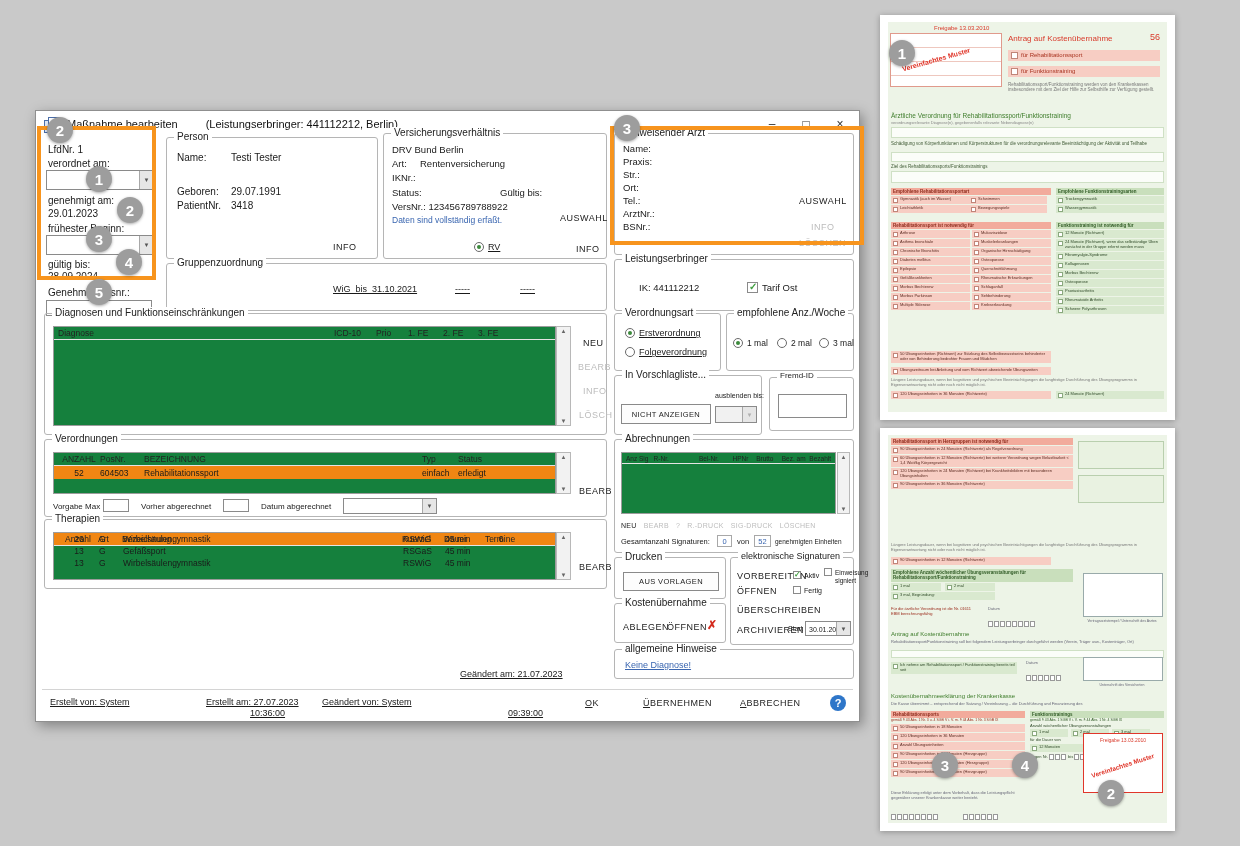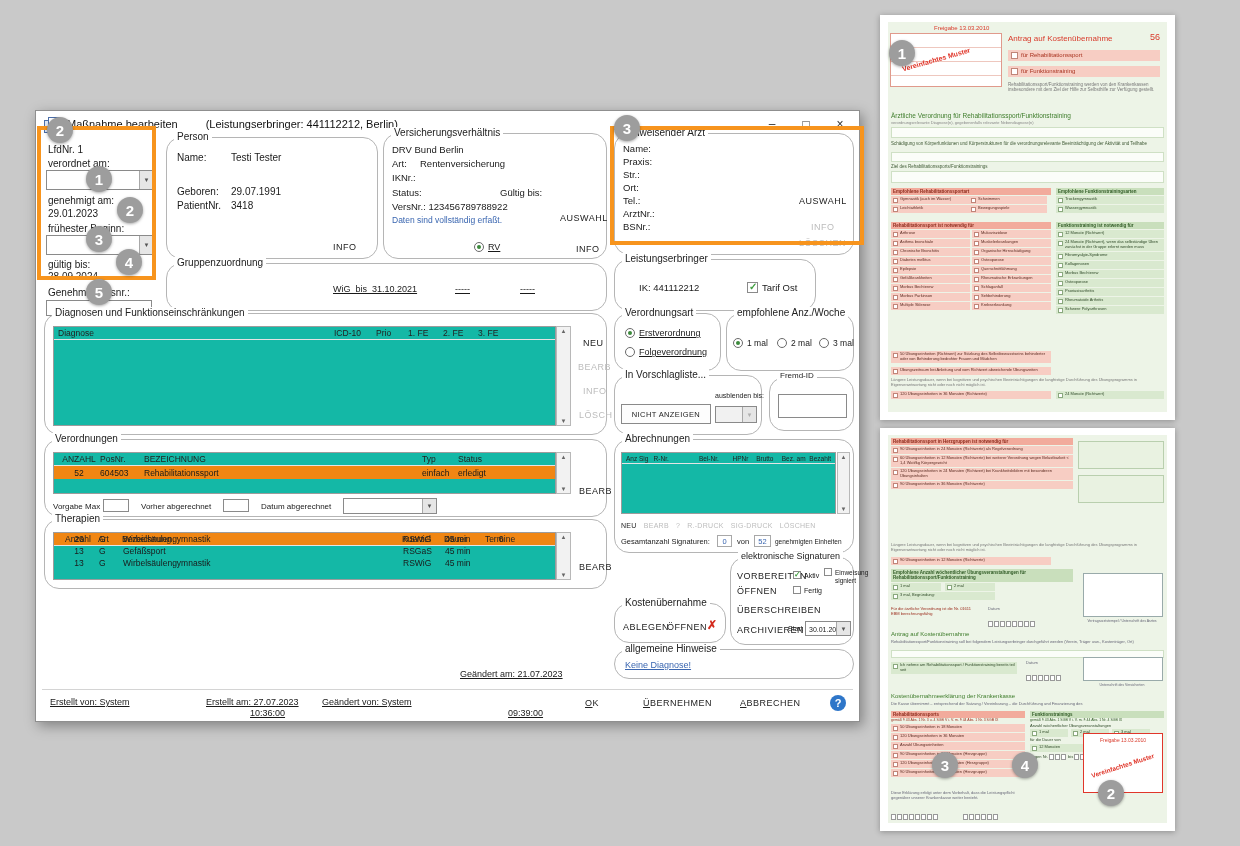--- a/index.html
+++ b/index.html
@@ -12,35 +12,35 @@
 .dialog {position:absolute;left:35px;top:110px;width:825px;height:612px;background:#fff;border:1px solid #8f8f8f;box-shadow:3px 4px 12px rgba(0,0,0,.35);color:#1a1a1a;font-size:10px;}
 .titlebar {position:absolute;left:0;top:0;right:0;height:26px;display:flex;align-items:center;padding-left:8px;background:#fff;}
 .app-icon {width:15px;height:15px;margin-right:8px;position:relative;flex:none;}
 .app-icon::before {content:"";position:absolute;left:0;top:3px;width:10px;height:11px;border:1px solid #4a6da8;background:#dce6f5;}
 .app-icon::after {content:"";position:absolute;left:4px;top:0;width:10px;height:11px;border:1px solid #4a6da8;background:#fff;}
 .title-text {font-size:11px;color:#111;white-space:nowrap;}
 .title-sub {font-size:11px;color:#111;margin-left:28px;white-space:nowrap;text-align:right;}
 .win-controls {position:absolute;right:2px;top:0;height:26px;display:flex;}
 .win-btn {width:34px;height:26px;display:flex;align-items:center;justify-content:center;font-size:12px;color:#333;}
 
-.grp {position:absolute;border:1px solid #b5b5b5;border-radius:15px;}
+.grp {position:absolute;border:1px solid #b5b5b5;border-radius:3px;}
 .glabel {position:absolute;top:-7px;left:7px;background:#fff;padding:0 3px;font-size:10px;color:#222;white-space:nowrap;}
 .lbl {position:absolute;font-size:10px;color:#1a1a1a;white-space:nowrap;}
 .s95 {font-size:9.5px;} .s9 {font-size:9px;text-decoration:underline;} .s85 {font-size:8.5px;} .s8 {font-size:8px;} .s75 {font-size:7.5px;} .s7 {font-size:7px;} .s65 {font-size:6.5px;} .blue {color:#3a66b0;}
 .flat {position:absolute;font-size:9px;letter-spacing:.5px;color:#222;white-space:nowrap;}
 .flat.dis {color:#bcbcbc;}
 .btn {position:absolute;border:1px solid #8a8a8a;background:#fdfdfd;display:flex;align-items:center;justify-content:center;font-size:7.5px;letter-spacing:.4px;color:#222;}
 .combo {position:absolute;background:#fff;border:1px solid #8a8a8a;}
 .combo .val {position:absolute;left:3px;top:50%;transform:translateY(-50%);font-size:7px;white-space:nowrap;color:#222;}
 .combo .arr {position:absolute;right:0;top:0;bottom:0;width:14px;background:#e6e6e6;border-left:1px solid #a8a8a8;display:flex;align-items:center;justify-content:center;}
 .combo .arr::after {content:"▼";font-size:6px;color:#555;}
 .combo.dis {background:#f1f1f1;}
 .combo.dis .arr::after {color:#b0b0b0;}
 .input {position:absolute;background:#fff;border:1px solid #8a8a8a;font-size:9px;padding:1px 3px;font-family:"Liberation Sans",sans-serif;}
-.list {position:absolute;background:#14b8a6;border:1px solid #9c9c9c;overflow:hidden;}
+.list {position:absolute;background:#15803d;border:1px solid #9c9c9c;overflow:hidden;}
 .sbar {position:absolute;width:15px;background:#f2f2f2;border:1px solid #b8b8b8;}
 .sbar::before {content:"▲";position:absolute;top:1px;left:50%;transform:translateX(-50%);font-size:6px;color:#666;}
 .sbar::after {content:"▼";position:absolute;bottom:1px;left:50%;transform:translateX(-50%);font-size:6px;color:#666;}
 .radio {display:inline-block;width:10px;height:10px;border:1px solid #6a6a6a;border-radius:50%;background:#fff;vertical-align:-2px;margin-right:4px;position:relative;flex:none;}
 .radio.on::after {content:"";position:absolute;left:2px;top:2px;width:4px;height:4px;border-radius:50%;background:#3c8a3c;}
 .chk {display:inline-block;width:11px;height:11px;border:1px solid #8a8a8a;background:#fff;vertical-align:-2px;margin-right:4px;position:relative;flex:none;}
 .chk.on::after {content:"✓";position:absolute;left:1px;top:-2px;font-size:10px;color:#3f9e3f;font-weight:bold;}
 .chk2 {display:inline-block;width:8px;height:8px;border:1px solid #8a8a8a;background:#fff;vertical-align:-1px;margin-right:3px;position:relative;flex:none;}
 .chk2.on::after {content:"✓";position:absolute;left:0;top:-2px;font-size:8px;color:#3f9e3f;font-weight:bold;}
 .mn {text-decoration:underline;}
@@ -164,21 +164,21 @@
       <div class="flat s8 dis" style="left:184px;top:104px">LÖSCHEN</div>
     </div>
 
     <div class="grp" style="left:130px;top:152px;width:441px;height:48px">
       <span class="glabel">Gruppenzuordnung</span>
       <div class="lbl s9" style="left:166px;top:20px">WiG_bis_31.10.2021</div>
       <div class="lbl s9" style="left:288px;top:20px">-----</div>
       <div class="lbl s9" style="left:353px;top:20px">-----</div>
     </div>
 
-    <div class="grp" style="left:578px;top:148px;width:202px;height:52px">
+    <div class="grp" style="left:578px;top:148px;width:240px;height:52px">
       <span class="glabel">Leistungserbringer</span>
       <div class="lbl s95" style="left:24px;top:22px">IK: 441112212</div>
       <div class="lbl s95" style="left:132px;top:22px"><span class="chk on"></span><span>Tarif Ost</span></div>
     </div>
 
     <div class="grp" style="left:8px;top:202px;width:563px;height:122px">
       <span class="glabel">Diagnosen und Funktionseinschränkungen</span>
       <div class="list" style="left:8px;top:12px;width:503px;height:100px">
         <div class="thead dg-head">
 
@@ -324,20 +324,24 @@
               <span class="th-c5">45 min</span>
               <span class="th-c6"></span>
             </div>
           </div>
       </div>
       <div class="sbar" style="left:511px;top:12px;height:48px"></div>
       <div class="flat" style="left:534px;top:42px">BEARB</div>
     </div>
 
 
+    <div class="grp" style="left:578px;top:446px;width:112px;height:42px">
+      <span class="glabel">Drucken</span>
+      <div class="btn" style="left:8px;top:14px;width:96px;height:19px">AUS VORLAGEN</div>
+    </div>
 
     <div class="grp" style="left:694px;top:446px;width:124px;height:88px">
       <span class="glabel" style="font-size:9px">elektronische Signaturen</span>
       <div class="flat s7" style="left:6px;top:13px">VORBEREITEN</div>
       <div class="lbl s7" style="left:62px;top:13px"><span class="chk2 on"></span><span>Aktiv</span></div>
       <div class="lbl s65" style="left:93px;top:10px"><span class="chk2"></span><span>Einweisung</span></div>
       <div class="lbl s65" style="left:104px;top:19px">signiert</div>
       <div class="flat s7" style="left:6px;top:28px">ÖFFNEN</div>
       <div class="lbl s7" style="left:62px;top:28px"><span class="chk2"></span><span>Fertig</span></div>
       <div class="flat s7" style="left:6px;top:47px">ÜBERSCHREIBEN</div>

